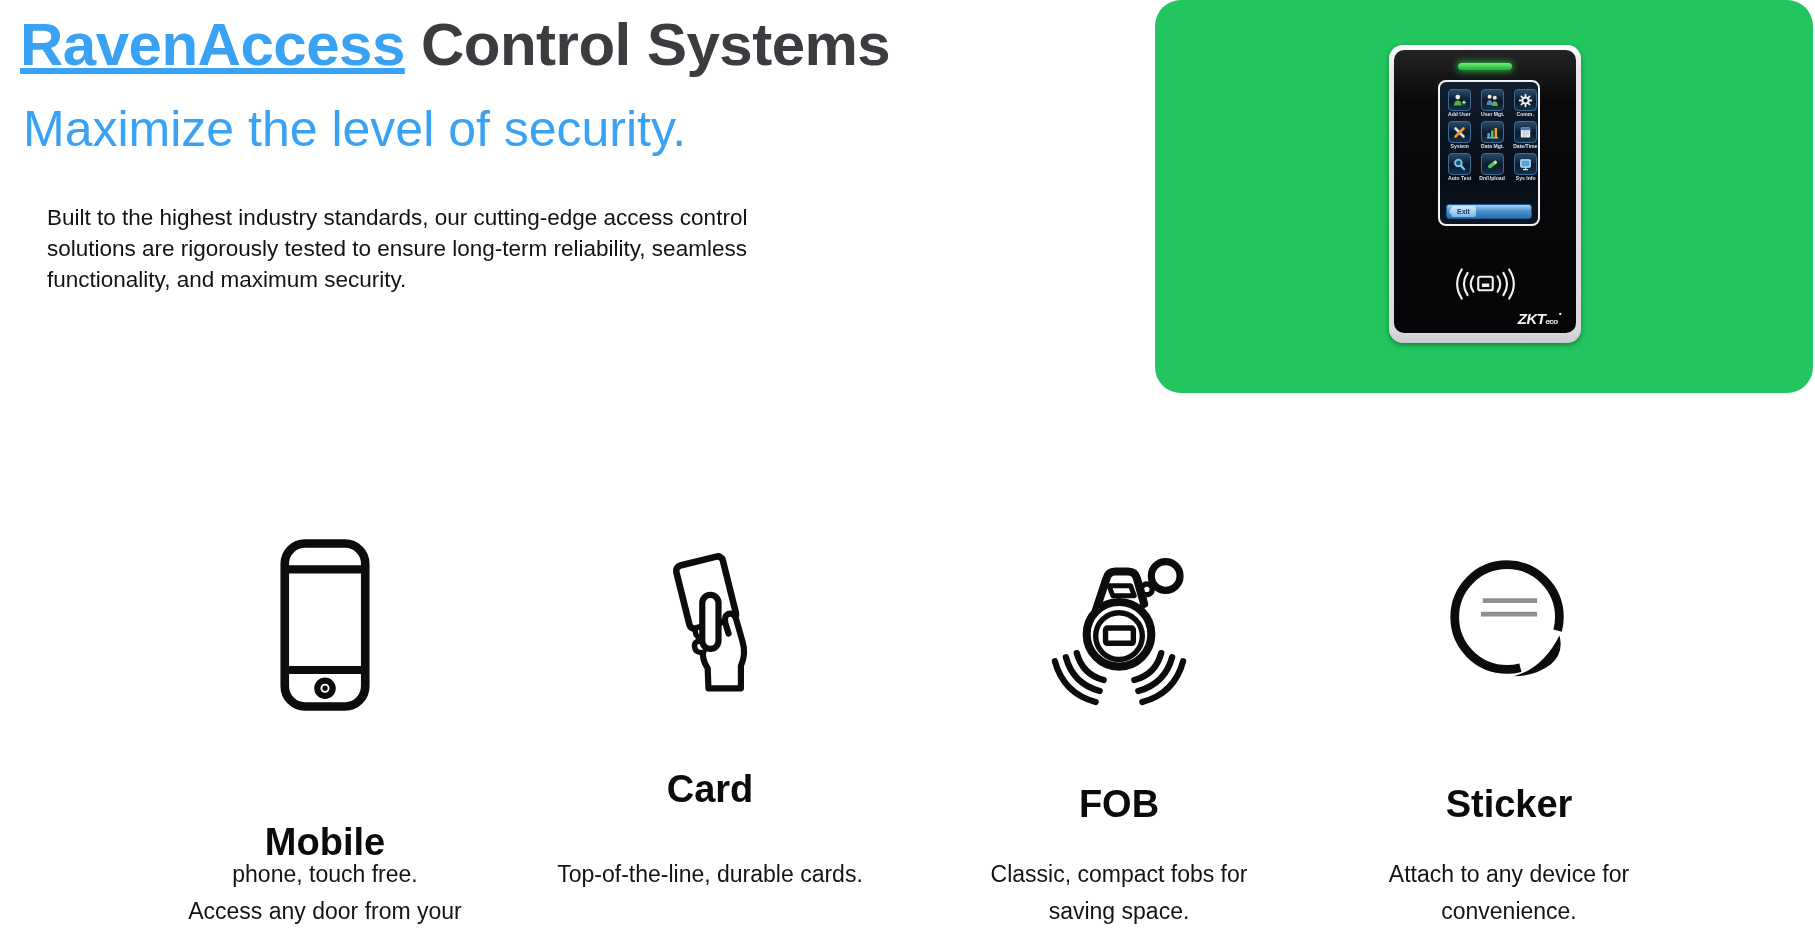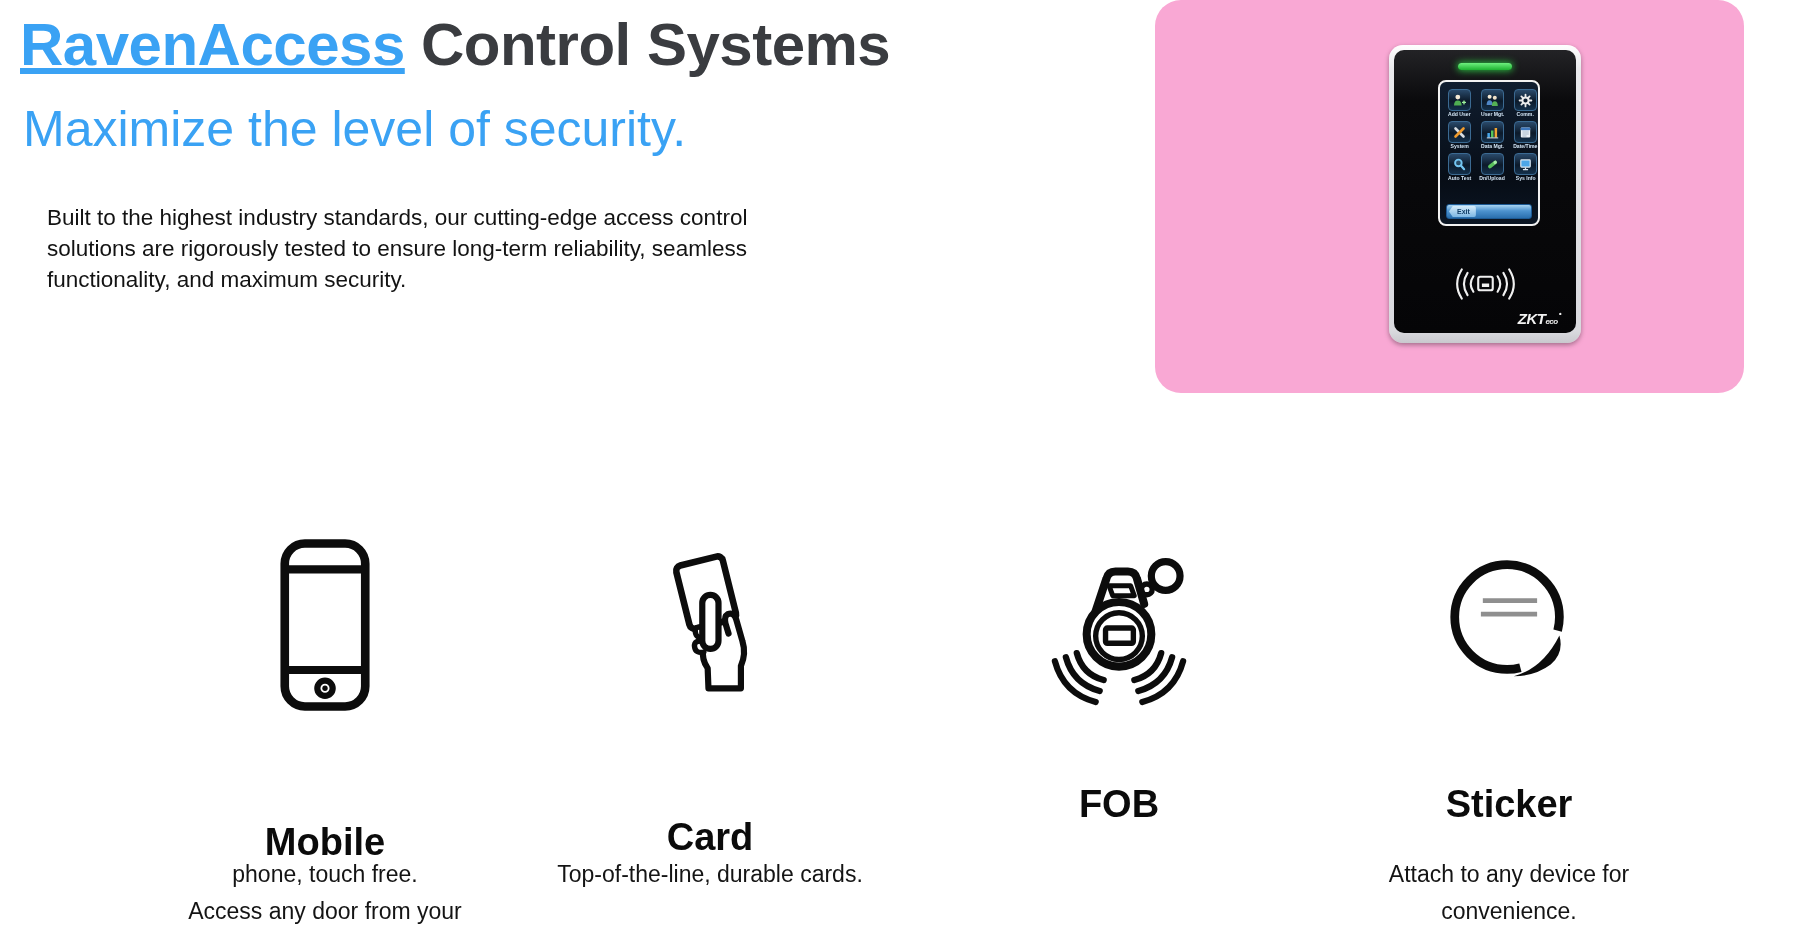--- a/index.html
+++ b/index.html
@@ -11,22 +11,22 @@
   .h1 { position:absolute; left:20px; top:10px; font-size:60px; font-weight:700;
         letter-spacing:-0.5px; color:#3a3c40; white-space:nowrap; }
   .h1 .hl { color:#3aa2f4;text-decoration:underline; }
   .h2 { position:absolute; left:23px; top:100px; font-size:50px; font-weight:500;
         color:#3aa2f4; white-space:nowrap; }
   .para { position:absolute; left:3px; top:202px; font-size:22.5px; color:#131313;
           line-height:31px;margin-left:44px; }
   .para div { white-space:nowrap; }
 
   
-  .panel { position:absolute; left:1155px; top:0px; width:589px; height:393px;
-           background:#f9a8d4; border-radius:26px; }
+  .panel { position:absolute; left:1155px; top:0px; width:658px; height:393px;
+           background:#22c55e; border-radius:26px; }
   .device { position:absolute; left:234px; top:45px; width:192px; height:298px;
             border-radius:14px; background:linear-gradient(180deg,#ffffff,#e9e9ec 8%,#d9d9de 96%,#c9c9ce);
             box-shadow:0 2px 5px rgba(0,0,0,.35); padding:5px 5px 10px 5px; }
   .device-face { position:relative; width:100%; height:100%; border-radius:10px;
             background:linear-gradient(180deg,#232326,#0a0a0c 18%,#050507); overflow:hidden; }
   .led { position:absolute; left:50%; top:13px; transform:translateX(-50%); width:54px; height:7px;
          border-radius:4px; background:linear-gradient(180deg,#6ef07e,#1db230);
          box-shadow:0 0 7px 1px rgba(46,220,70,.8); }
   .screen { position:absolute; left:44px; top:30px; width:102px; height:146px;
             border:2px solid #f2f2f2; border-radius:8px;
@@ -52,21 +52,21 @@
   .brand .eco { font-size:8px; font-weight:700; }
   .brand .dot { position:relative; top:-8px; left:1px; font-size:8px; }
 
   
   .feat { position:absolute; top:530px; width:390px; height:410px; text-align:center; }
   .feat .icon-box { height:190px; display:flex; align-items:center; justify-content:center; }
   .feat h3 { position:absolute; width:100%; font-size:38px; font-weight:700; color:#0b0b0b; }
   .feat .desc { position:absolute; top:326px; width:100%; font-size:23px; color:#141414;
                 line-height:37px; }
   .f1 { left:130px; }  .f1 h3 { top:245px;margin-top:46px; }
-  .f2 { left:515px; }  .f2 h3 { top:238px;margin-top:48px; }
+  .f2 { left:515px; }  .f2 h3 { top:238px; }
   .f3 { left:924px; }  .f3 h3 { top:253px; }
   .f4 { left:1314px; } .f4 h3 { top:253px; }
   .f3 .icon-box svg { margin-top:14px; }
   .f4 .icon-box svg { margin-top:-12px; }
 </style>
 </head>
 <body>
 
 <div id="canvas">
 
@@ -264,20 +264,24 @@
             <path d="M28.8 113.5 Q36.8 143.2 66.5 151.2"></path>
             <path d="M16.6 118 Q26.2 153.8 62 163.4"></path>
             <path d="M135 109 Q128.7 132.7 105.1 139"></path>
             <path d="M147.2 113.5 Q139.2 143.2 109.5 151.2"></path>
             <path d="M159.4 118 Q149.8 153.8 114 163.4"></path>
           </g>
         </g>
       </svg>
     </div>
     <h3>FOB</h3>
+    <div class="desc">
+      <div>Classic, compact fobs for</div>
+      <div>saving space.</div>
+    </div>
   </div>
 
   <div class="feat f4">
     <div class="icon-box">
       <svg width="126" height="126" viewBox="0 0 130 130">
         <circle cx="63" cy="63" r="54" fill="none" stroke="#0c0c0c" stroke-width="9" stroke-dasharray="14.1 56.6 268.6 339.3"></circle>
         <path d="M70 124 Q100 116 117 82 Q122 100 108 112 Q92 124 70 124 Z" fill="#0c0c0c"></path>
         <path d="M38 46 L94 46 M36 60 L94 60" stroke="#8f8f8f" stroke-width="5" fill="none"></path>
       </svg>
     </div>

